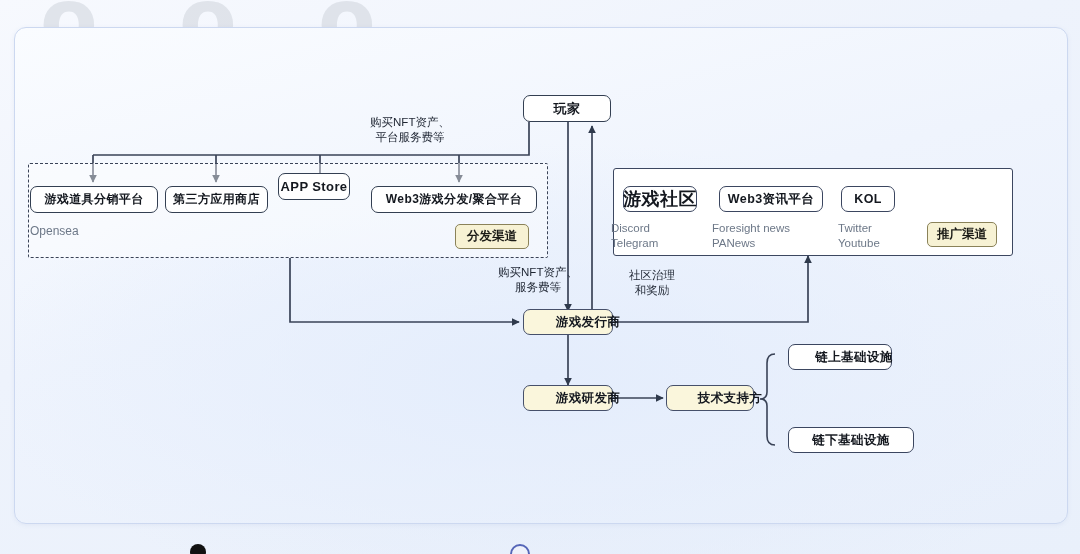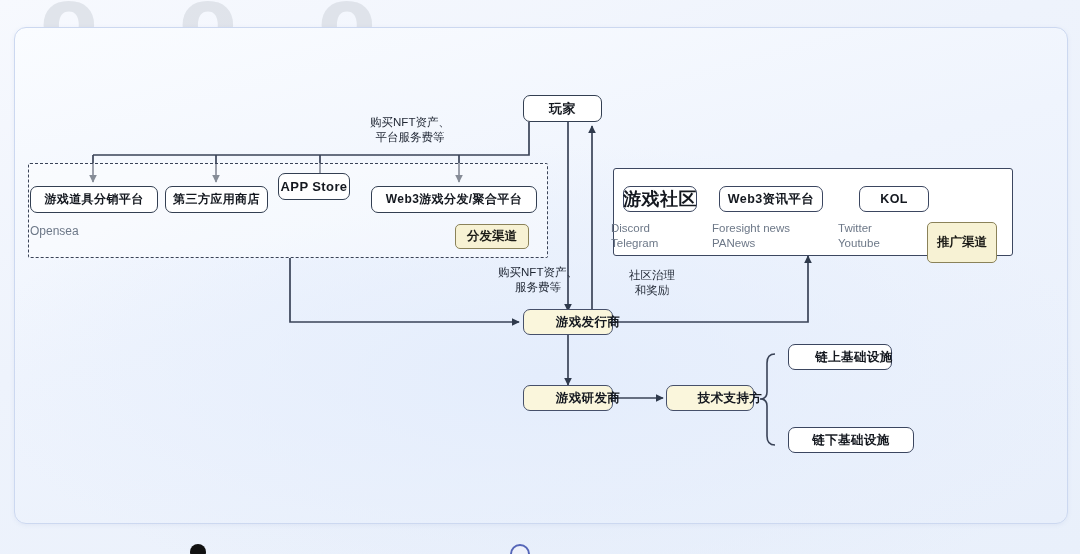--- a/index.html
+++ b/index.html
@@ -101,21 +101,21 @@
     <path d="M612,322 L808,322 L808,256" marker-end="url(#ah)"></path>
 
     <path d="M568,335 L568,385" marker-end="url(#ah)"></path>
 
     <path d="M612,398 L663,398" marker-end="url(#ah)"></path>
 
     <path d="M775,354 q-8,0 -8,9 L767,392 q0,7 -7,7 q7,0 7,7 L767,436 q0,9 8,9" stroke-width="1.6"></path>
   </g>
 </svg>
 
-<div class="node plain" style="left:523px;top:95px;width:79px;height:27px;font-size:13px;font-family:Liberation Serif, serif;">
+<div class="node plain" style="left:523px;top:95px;width:88px;height:27px;font-size:13px;font-family:Liberation Serif, serif;">
   <span>玩家</span>
 </div>
 
 <div class="dashed-box" style="left:28px;top:163px;width:520px;height:95px;"></div>
 
 <div class="node plain" style="left:30px;top:186px;width:128px;height:27px;font-size:12px;justify-content:center;">
   <span>游戏道具分销平台</span>
 </div>
 <div class="node plain" style="left:165px;top:186px;width:103px;height:27px;font-size:12px;">
   <span>第三方应用商店</span>
@@ -134,32 +134,32 @@
 </div>
 
 <div class="group-box" style="left:613px;top:168px;width:400px;height:88px;"></div>
 
 <div class="node thin" style="left:623px;top:186px;width:74px;height:26px;font-size:18px;">
   <span>游戏社区</span>
 </div>
 <div class="node thin" style="left:719px;top:186px;width:104px;height:26px;font-size:12.5px;">
   <span>Web3资讯平台</span>
 </div>
-<div class="node thin" style="left:841px;top:186px;width:70px;height:26px;font-size:12.5px;margin-left:18px;">
+<div class="node thin" style="left:841px;top:186px;width:54px;height:26px;font-size:12.5px;">
   <span>KOL</span>
 </div>
 
 <div class="sub" style="left:611px;top:221px;width:98px;font-size:11.5px;white-space:pre;">Discord
 Telegram</div>
 <div class="sub" style="left:712px;top:221px;width:118px;font-size:11.5px;white-space:pre;">Foresight news
 PANews</div>
 <div class="sub" style="left:838px;top:221px;width:76px;font-size:11.5px;white-space:pre;">Twitter
 Youtube</div>
 
-<div class="badge" style="left:927px;top:222px;width:70px;height:41px;font-size:12.5px;">
+<div class="badge" style="left:927px;top:222px;width:70px;height:25px;font-size:12.5px;">
   <span>推广渠道</span>
 </div>
 
 <div class="node cream" style="left:523px;top:309px;width:90px;height:26px;font-size:12.5px;">
   <span>游戏发行商</span>
 </div>
 <div class="node cream" style="left:523px;top:385px;width:90px;height:26px;font-size:12.5px;">
   <span>游戏研发商</span>
 </div>
 <div class="node cream" style="left:666px;top:385px;width:88px;height:26px;font-size:12.5px;">

